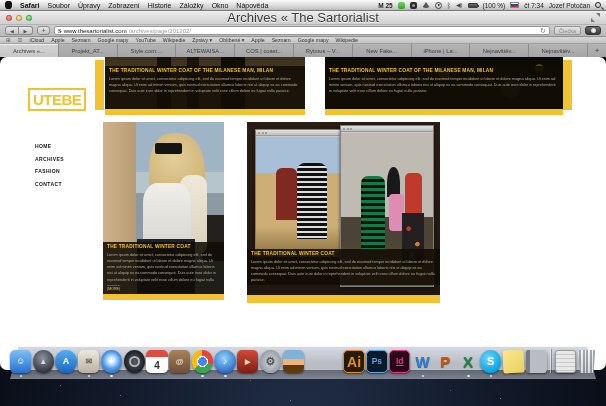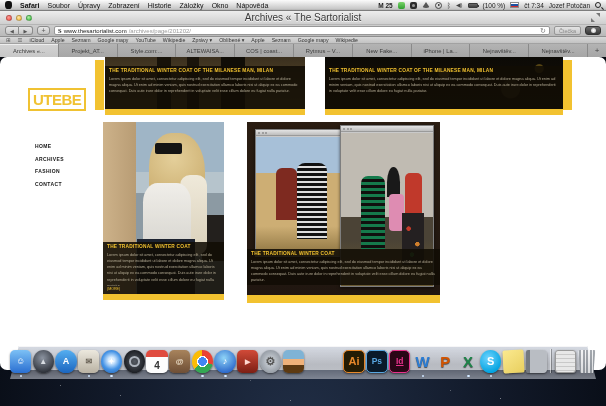--- a/index.html
+++ b/index.html
@@ -40,21 +40,21 @@
   .ic-loupe:after{content:"";position:absolute;left:5px;top:5px;width:3px;height:1px;background:#222;transform:rotate(45deg);}
   
   .titlebar{position:absolute;top:11px;left:0;right:0;height:14px;
     background:linear-gradient(#ededed,#cfcfcf);border-bottom:1px solid #b5b5b5;
     display:flex;align-items:center;padding:0 6px;}
   .lights{display:flex;gap:4px;}
   .light{width:6px;height:6px;border-radius:50%;border:0.5px solid rgba(0,0,0,.25);}
   .l-red{background:radial-gradient(circle at 35% 30%, #ff9d95, #f75148);}
   .l-yel{background:radial-gradient(circle at 35% 30%, #ffe6a8, #f5b935);}
   .l-grn{background:radial-gradient(circle at 35% 30%, #b4f0a8, #35c13f);}
-  .wtitle{position:absolute;left:0;right:0;text-align:center;font-size:10px;color:#3a3a3a;
+  .wtitle{position:absolute;left:0;right:0;text-align:center;font-size:13px;color:#3a3a3a;
     text-shadow:0 1px 0 rgba(255,255,255,.8);pointer-events:none;}
   .fsbtn{margin-left:auto;width:9px;height:9px;position:relative;}
   .fsbtn:before{content:"";position:absolute;right:0;top:0;border-left:4px solid transparent;border-top:4px solid #777;}
   .fsbtn:after{content:"";position:absolute;left:0;bottom:0;border-right:4px solid transparent;border-bottom:4px solid #777;}
   .toolbar{position:absolute;top:25px;left:0;right:0;height:12px;
     background:linear-gradient(#cdcdcd,#b9b9b9);border-bottom:1px solid #8f8f8f;
     display:flex;align-items:center;padding:0 5px;gap:4px;}
   .navseg{display:flex;}
   .navbtn{width:14px;height:9px;border:1px solid #8a8a8a;background:linear-gradient(#e7e7e7,#c4c4c4);
     font-size:5px;color:#555;display:flex;align-items:center;justify-content:center;}
@@ -168,21 +168,21 @@
   .di-calendar{background:linear-gradient(#e04b3f 0 32%, #fdfdfd 32%);color:#333;
     flex-direction:column;justify-content:flex-end;padding-bottom:2px;font-size:10px;}
   .di-contacts{background:linear-gradient(#a8萬,#79543a);background:linear-gradient(#a8835c,#6e4f36);color:#f0e4cf;font-size:8px;}
   .di-chrome{border-radius:50%;background:
     radial-gradient(circle at 50% 50%, #4285f4 0 27%, #fff 28% 35%, transparent 36%),
     conic-gradient(#ea4335 0 30%, #34a853 30% 63%, #fbbc05 63% 100%);}
   .di-itunes{border-radius:50%;background:radial-gradient(circle at 45% 35%, #8fd4f7, #2864c9 80%);}
   .di-frontrow{background:linear-gradient(#d14a38,#7c1f14);color:#ffd9d0;font-size:7px;}
   .di-sysprefs{border-radius:50%;background:radial-gradient(#d6dbe1,#8b929b 85%);color:#555;font-size:11px;}
   .di-iphoto{background:linear-gradient(180deg,#7fb3d5 0 38%, #f0b27a 38% 66%, #5d3a12 66%);}
-  .di-ai{background:#241c04;border:1px solid #e8892b;color:#e8892b;font-size:11px;margin-left:38px;}
+  .di-ai{background:#241c04;border:1px solid #e8892b;color:#e8892b;font-size:14px;margin-left:38px;}
   .di-ps{background:#0a1a2a;border:1px solid #58a6e0;color:#58a6e0;font-size:8.5px;}
   .di-id{background:#2a0616;border:1px solid #e9328c;color:#e9328c;font-size:8.5px;text-decoration:underline;}
   .di-word{background:transparent;box-shadow:none;color:#2b7cd3;font-size:15px;text-shadow:0 1px 1px rgba(0,0,0,.6);}
   .di-ppt{background:transparent;box-shadow:none;color:#d35400;font-size:15px;text-shadow:0 1px 1px rgba(0,0,0,.6);}
   .di-excel{background:transparent;box-shadow:none;color:#1e8449;font-size:15px;text-shadow:0 1px 1px rgba(0,0,0,.6);}
   .di-skype{border-radius:50%;background:radial-gradient(circle at 40% 35%, #6fd4ff, #00a2e0 75%);font-size:11px;}
   .di-stickies{background:linear-gradient(145deg,#fbe98f,#e8cf5e);border-radius:2px;transform:rotate(-3deg);}
   .di-notebook{background:linear-gradient(90deg,#74797f 0 18%, #b9bdc3 18%);border-radius:2px 4px 4px 2px;}
   .dockdivider{width:1px;height:24px;background:rgba(255,255,255,.5);box-shadow:1px 0 0 rgba(0,0,0,.3);margin:0 2px;}
   .di-stack{background:repeating-linear-gradient(180deg,#e8e8e8 0 3px,#c9c9c9 3px 4px);border-radius:3px;border:1px solid #9a9a9a;}

